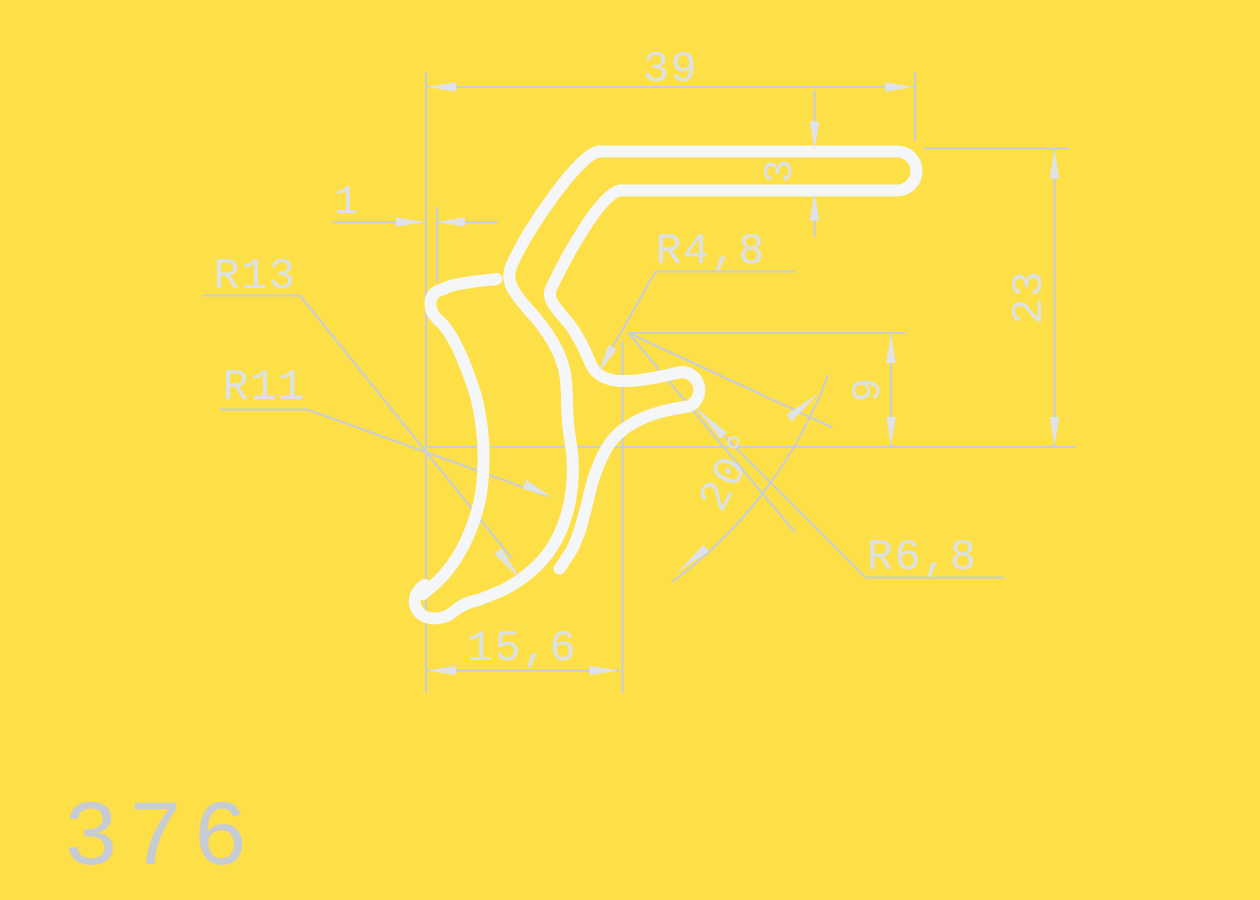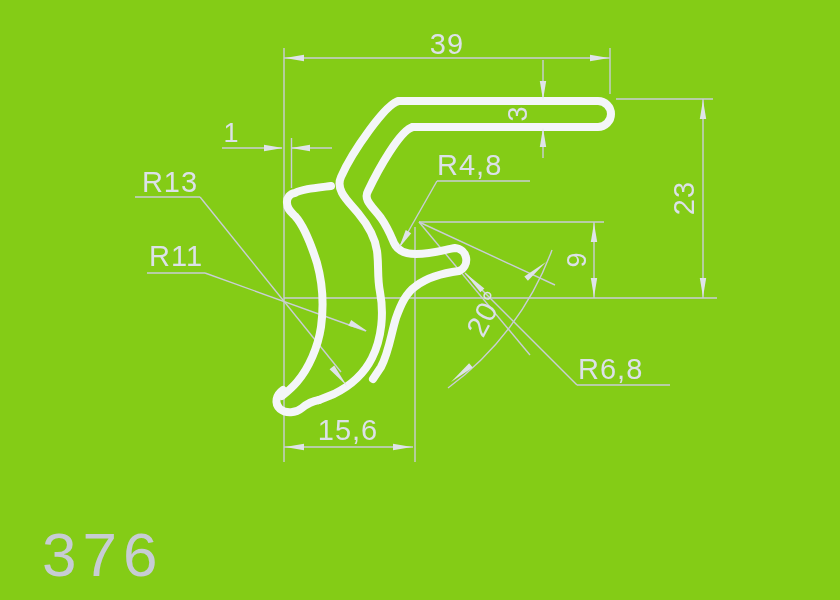--- a/index.html
+++ b/index.html
@@ -1,21 +1,21 @@
 <!DOCTYPE html>
 <html><head>
 <meta charset="utf-8">
 <style>
   html,body{margin:0;padding:0;background:#161a21;}
   .canvas{
     position:relative;
     width:840px;height:600px;
-    background:#84cc16;
+    background:#fde047;
     overflow:hidden;
-    font-family:Liberation Sans, sans-serif;
+    font-family:Liberation Mono, monospace;
   }
   svg{display:block;}
   .thin{stroke:#c9ced6;stroke-width:1.4;fill:none;}
   .prof{stroke:#f4f6f8;stroke-width:8;fill:none;stroke-linecap:round;stroke-linejoin:round;}
   .arr{fill:#dfe3e9;stroke:none;}
   .dimtxt{fill:#dce1e8;font-size:29px;letter-spacing:1px;}
   .dimtxt-sm{fill:#dce1e8;font-size:27px;}
   .title-num{fill:#c7ccd4;font-size:62px;letter-spacing:6px;}
 </style>
 </head>

